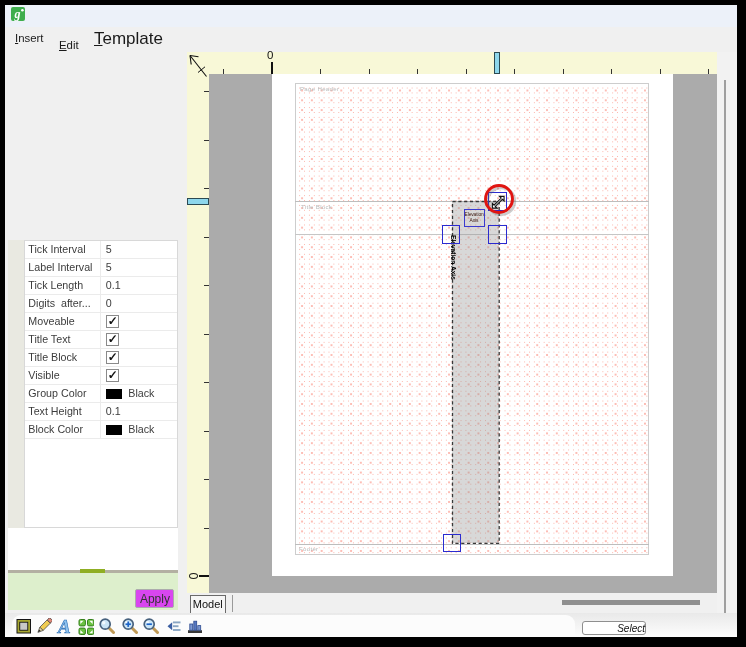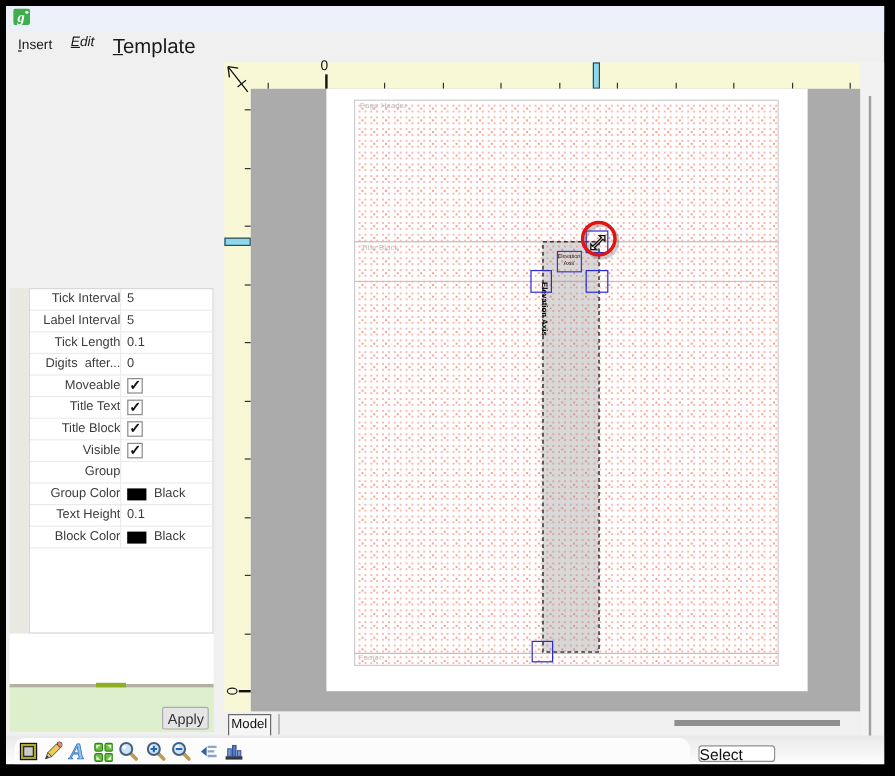--- a/index.html
+++ b/index.html
@@ -4,21 +4,21 @@
 * { margin:0; padding:0; box-sizing:border-box; }
 html,body { width:746px; height:647px; background:#000; overflow:hidden;
   font-family:"Liberation Sans", sans-serif; }
 #root { position:absolute; left:0; top:0; width:746px; height:647px; }
 .abs { position:absolute; }
 
 #pgrid { position:absolute; left:24.3px; top:240px; width:153.4px; height:288px;
   background:#fff; border:1px solid #d8d8d8; font-size:10.7px; color:#3c3c3c; }
 .prow { position:relative; width:100%; height:18px; border-bottom:1px solid #ebebeb; }
 .plab { position:absolute; left:0; top:0; width:76px; height:18px; padding-left:3px;
-  line-height:17px; border-right:1px solid #ebebeb; white-space:nowrap; overflow:hidden;text-align:right; }
+  line-height:17px; border-right:1px solid #ebebeb; white-space:nowrap; overflow:hidden; }
 .pval { position:absolute; left:77px; top:0; right:0; height:18px; line-height:17px; }
 .vt { padding-left:3.5px; }
 .cb { position:absolute; left:4px; top:2px; width:12.5px; height:12.5px;
   border:1px solid #8a8a8a; background:#fff; }
 .ck { position:absolute; left:0.4px; top:-3.5px; font-size:12px; font-weight:bold; color:#111; }
 .sw { position:absolute; left:4px; top:3.5px; width:16px; height:10px; background:#000; }
 .swt { position:absolute; left:26px; top:0; }
 </style></head>
 <body>
 <div id="root">
@@ -26,21 +26,21 @@
   <div class="abs" style="left:5px;top:5px;width:732px;height:631.5px;background:#f0f0f0;"></div>
 
   <div class="abs" style="left:5px;top:5px;width:732px;height:22px;background:#ecf1f9;"></div>
   <svg class="abs" style="left:11px;top:7px;" width="14" height="14" viewBox="0 0 14 14">
     <rect x="0" y="0" width="14" height="14" rx="2" fill="#3fae4d"></rect>
     <text x="6.5" y="11" font-family="Liberation Serif" font-style="italic" font-weight="bold" font-size="12" text-anchor="middle" fill="#fff">g</text>
     <circle cx="11.4" cy="3.2" r="1.3" fill="#fff"></circle>
   </svg>
 
   <div class="abs" style="left:15px;top:27px;height:23px;line-height:23px;font-size:11.4px;color:#1a1a1a;"><span style="text-decoration:underline">I</span>nsert</div>
-  <div class="abs" style="left:59px;top:24px;height:23px;line-height:23px;font-size:11.4px;color:#1a1a1a;font-style:italic;"><span style="text-decoration:underline">E</span>dit</div>
+  <div class="abs" style="left:59px;top:34px;height:23px;line-height:23px;font-size:11.4px;color:#1a1a1a;"><span style="text-decoration:underline">E</span>dit</div>
   <div class="abs" style="left:94px;top:27px;height:23px;line-height:23px;font-size:17px;color:#1a1a1a;"><span style="text-decoration:underline">T</span>emplate</div>
 
   <div class="abs" style="left:186.5px;top:51.5px;width:530px;height:22.5px;background:#f8f8d7;"></div>
   <div class="abs" style="left:186.5px;top:51.5px;width:22.5px;height:542.4px;background:#f8f8d7;"></div>
   <div style="position:absolute;left:223.0px;top:68.5px;width:1.1px;height:5.5px;background:#333;"></div>
 <div style="position:absolute;left:270.5px;top:62px;width:2.4px;height:12px;background:#111;"></div>
 <div style="position:absolute;left:320.0px;top:68.5px;width:1.1px;height:5.5px;background:#333;"></div>
 <div style="position:absolute;left:368.5px;top:68.5px;width:1.1px;height:5.5px;background:#333;"></div>
 <div style="position:absolute;left:417.0px;top:68.5px;width:1.1px;height:5.5px;background:#333;"></div>
 <div style="position:absolute;left:465.5px;top:68.5px;width:1.1px;height:5.5px;background:#333;"></div>
@@ -186,21 +186,21 @@
       <line x1="7" y1="8.2" x2="12.5" y2="8.2" stroke="#8aa6c4" stroke-width="1.9"></line>
       <line x1="7" y1="12" x2="14.5" y2="12" stroke="#8aa6c4" stroke-width="1.9"></line>
     </svg>
 <svg style="position:absolute;left:187px;top:618px;" width="16" height="17" viewBox="0 0 16 17">
       <rect x="1" y="12.2" width="14" height="2.8" fill="#383838"></rect>
       <rect x="2.8" y="6" width="2.9" height="6.2" fill="#7e99d2" stroke="#2c4a90" stroke-width="0.8"></rect>
       <rect x="6.8" y="3.2" width="2.9" height="9" fill="#5878c0" stroke="#2c4a90" stroke-width="0.8"></rect>
       <rect x="10.8" y="7.6" width="2.9" height="4.6" fill="#7e99d2" stroke="#2c4a90" stroke-width="0.8"></rect>
     </svg>
   <div class="abs" style="left:582px;top:620.5px;width:64px;height:14px;background:#fff;
-    border:1px solid #8f8f8f;border-radius:3px;font-size:13px;color:#111;text-align:left;line-height:13px;">Select</div>
+    border:1px solid #8f8f8f;border-radius:3px;font-size:10px;color:#111;text-align:right;line-height:13px;font-style:italic;">Select</div>
 
   <div class="abs" style="left:8px;top:240px;width:16.3px;height:288px;background:#e9e9e1;"></div>
   <div class="abs" style="left:8px;top:528px;width:169.7px;height:41.6px;background:#fff;"></div>
   <div id="pgrid">
 <div class="prow">
         <div class="plab">Tick Interval</div>
         <div class="pval"><span class="vt">5</span></div>
       </div>
 <div class="prow">
         <div class="plab">Label Interval</div>
@@ -238,24 +238,20 @@
           </span>
         </div>
       </div>
 <div class="prow">
         <div class="plab">Visible</div>
         <div class="pval">
           <span class="cb">
             <span class="ck">✓</span>
           </span>
         </div>
-      </div>
-<div class="prow">
-        <div class="plab">Group</div>
-        <div class="pval"><span class="vt"></span></div>
       </div>
 <div class="prow">
         <div class="plab">Group Color</div>
         <div class="pval">
           <span class="sw"></span>
           <span class="swt">Black</span>
         </div>
       </div>
 <div class="prow">
         <div class="plab">Text Height</div>
@@ -265,20 +261,20 @@
         <div class="plab">Block Color</div>
         <div class="pval">
           <span class="sw"></span>
           <span class="swt">Black</span>
         </div>
       </div>
   </div>
   <div class="abs" style="left:8px;top:569.6px;width:169.7px;height:3px;background:#b3b0a2;"></div>
   <div class="abs" style="left:80.4px;top:569.2px;width:24.2px;height:3.8px;background:#8fae23;"></div>
   <div class="abs" style="left:8px;top:572.6px;width:169.7px;height:37.2px;background:#ddefcc;"></div>
-  <div class="abs" style="left:135.4px;top:589.2px;width:39px;height:19.2px;background:#e5e5e5;
+  <div class="abs" style="left:135.4px;top:589.2px;width:39px;height:19.2px;background:#d946ef;
     border:1px solid #acacac;border-radius:2px;font-size:12px;color:#333;text-align:center;line-height:18px;">Apply</div>
 
   <div class="abs" style="left:0;top:0;width:746px;height:5px;background:#000;z-index:50;"></div>
   <div class="abs" style="left:0;top:0;width:5px;height:647px;background:#000;z-index:50;"></div>
   <div class="abs" style="left:737px;top:0;width:9px;height:647px;background:#000;z-index:50;"></div>
   <div class="abs" style="left:0;top:636.5px;width:746px;height:10.5px;background:#000;z-index:50;"></div>
 </div>
 
 </body></html>

